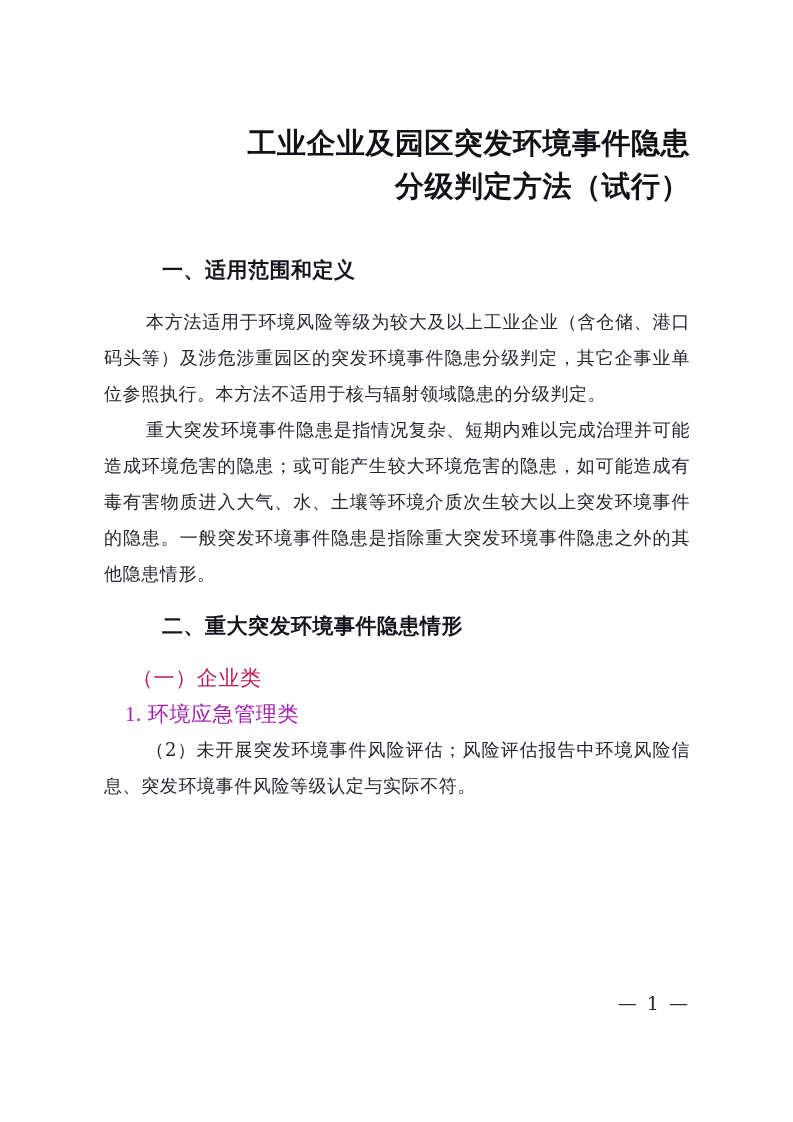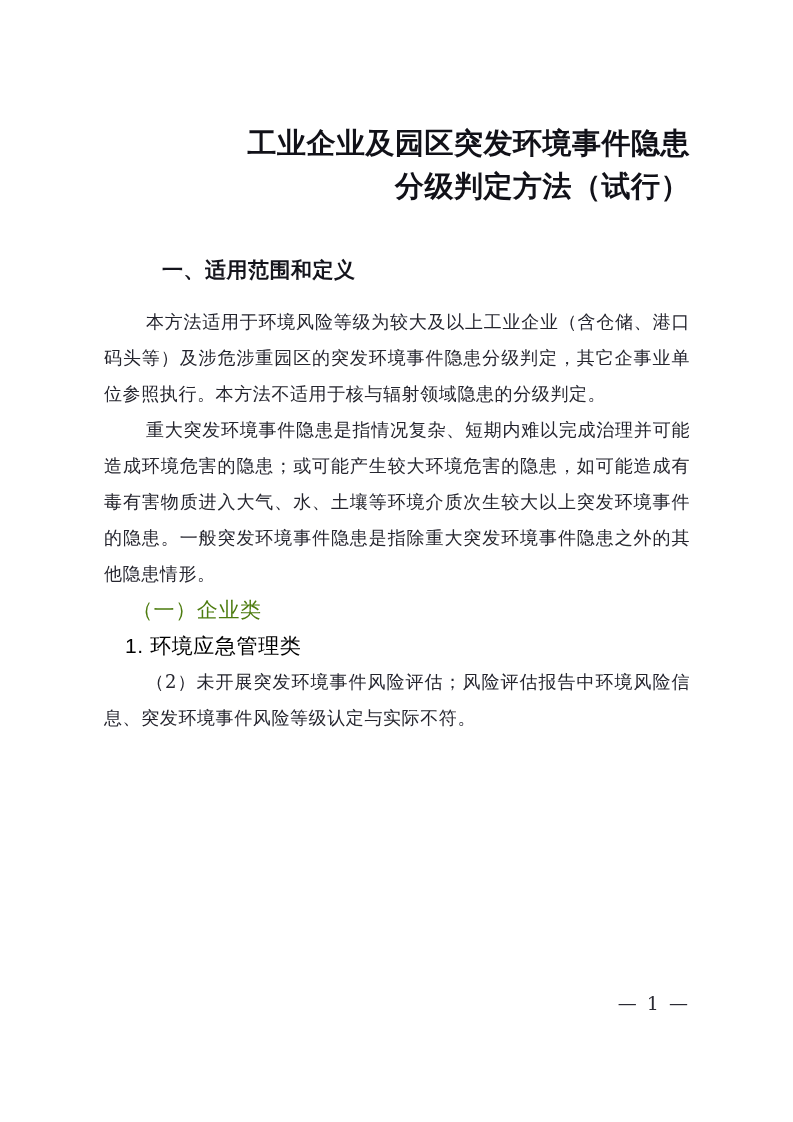--- a/index.html
+++ b/index.html
@@ -63,30 +63,30 @@
     letter-spacing: 0.6px;
     color: #25252e;
   }
   .sub-h {
     font-family: Liberation Sans, sans-serif;
     font-size: 21px;
     line-height: 36px;
     text-indent: 28px;
     margin: 0;
     letter-spacing: 0.6px;
-    color: #4d7c0f;
+    color: #be185d;
   }
   .sub-h2 {
-    font-family: Liberation Sans, sans-serif;
+    font-family: Liberation Serif, serif;
     font-size: 21px;
     line-height: 36px;
     text-indent: 21px;
     margin: 0;
     letter-spacing: 0.6px;
-    color: #000000;
+    color: #a21caf;
   }
 
   
   .page-footer {
     position: absolute;
     left: 104px;
     width: 586px;
     top: 992px;
     text-align: right;
     font-family: "DejaVu Serif", "Liberation Serif", serif;
@@ -106,20 +106,21 @@
       <span class="tline">工业企业及园区突发环境事件隐患</span>
       <span class="tline">分级判定方法（试行）</span>
     </h1>
 
     <div class="body-block">
 
       <h2 class="h2">一、适用范围和定义</h2>
       <p class="para">本方法适用于环境风险等级为较大及以上工业企业（含仓储、港口码头等）及涉危涉重园区的突发环境事件隐患分级判定，其它企事业单位参照执行。本方法不适用于核与辐射领域隐患的分级判定。</p>
       <p class="para">重大突发环境事件隐患是指情况复杂、短期内难以完成治理并可能造成环境危害的隐患；或可能产生较大环境危害的隐患，如可能造成有毒有害物质进入大气、水、土壤等环境介质次生较大以上突发环境事件的隐患。一般突发环境事件隐患是指除重大突发环境事件隐患之外的其他隐患情形。</p>
 
+      <h2 class="h2">二、重大突发环境事件隐患情形</h2>
       <p class="sub-h">（一）企业类</p>
       <p class="sub-h2">1. 环境应急管理类</p>
       <p class="para">（2）未开展突发环境事件风险评估；风险评估报告中环境风险信息、突发环境事件风险等级认定与实际不符。</p>
 
     </div>
   </div>
 
   <div class="page-footer">— 1 —</div>
 
 </div>

